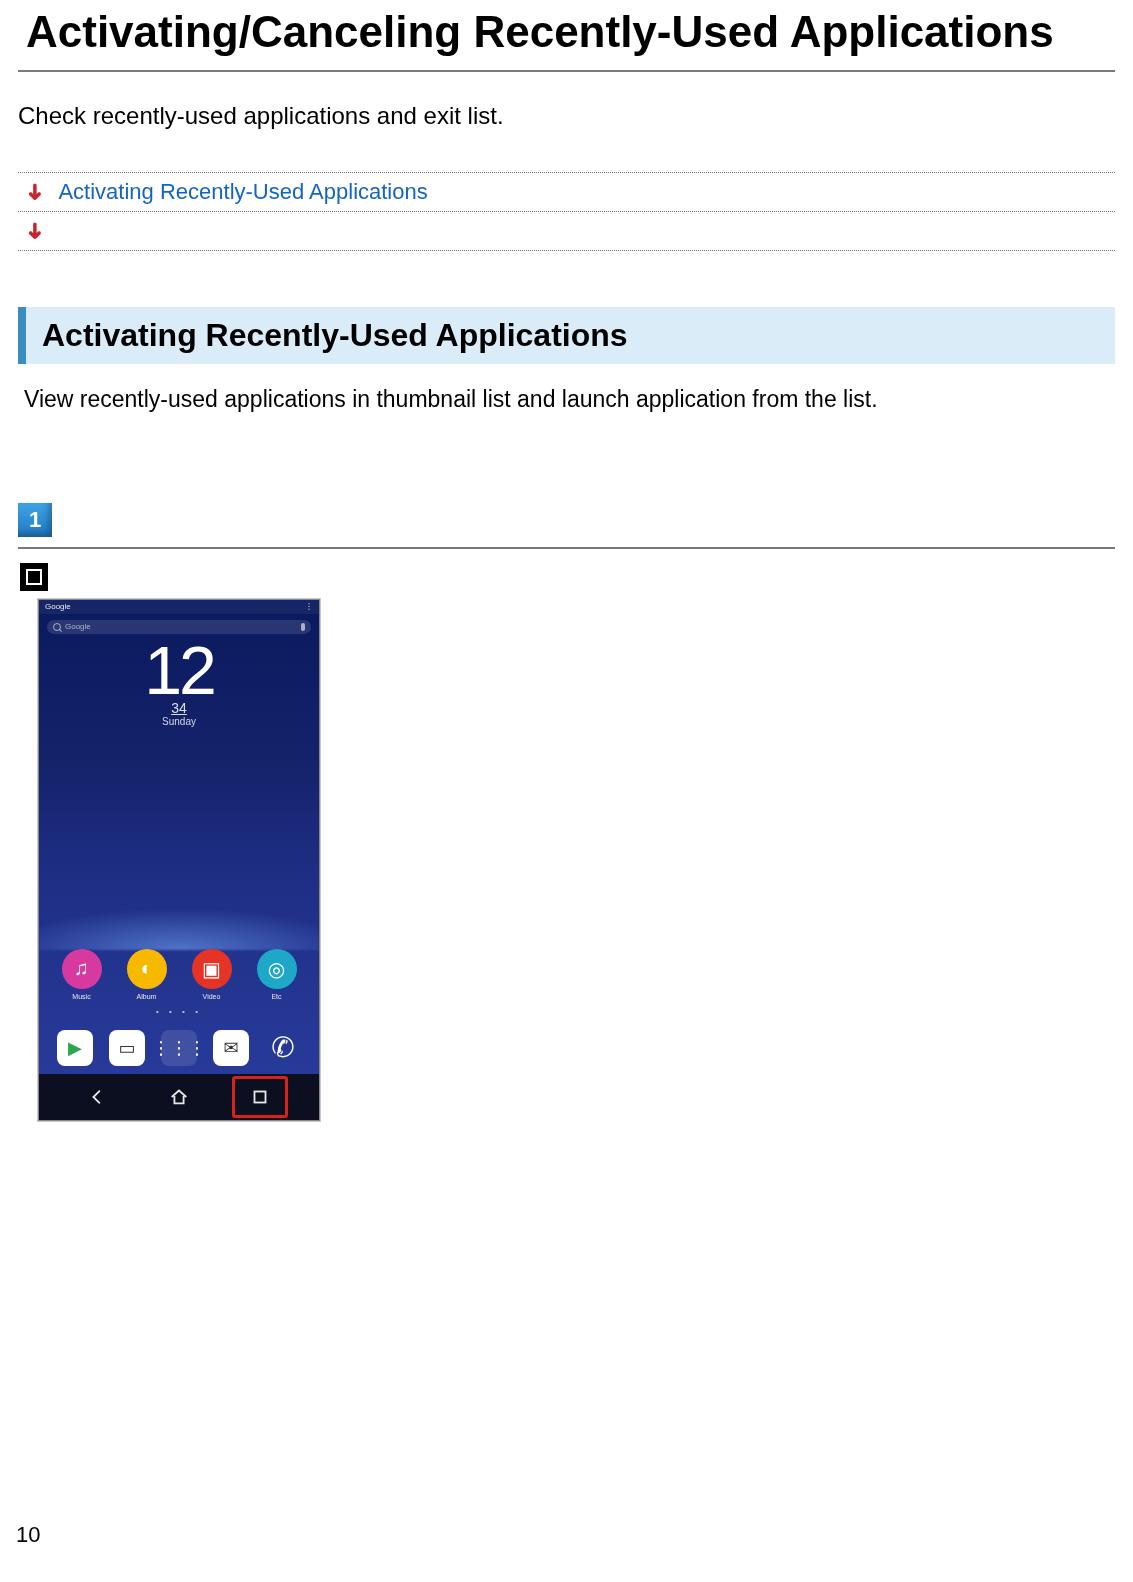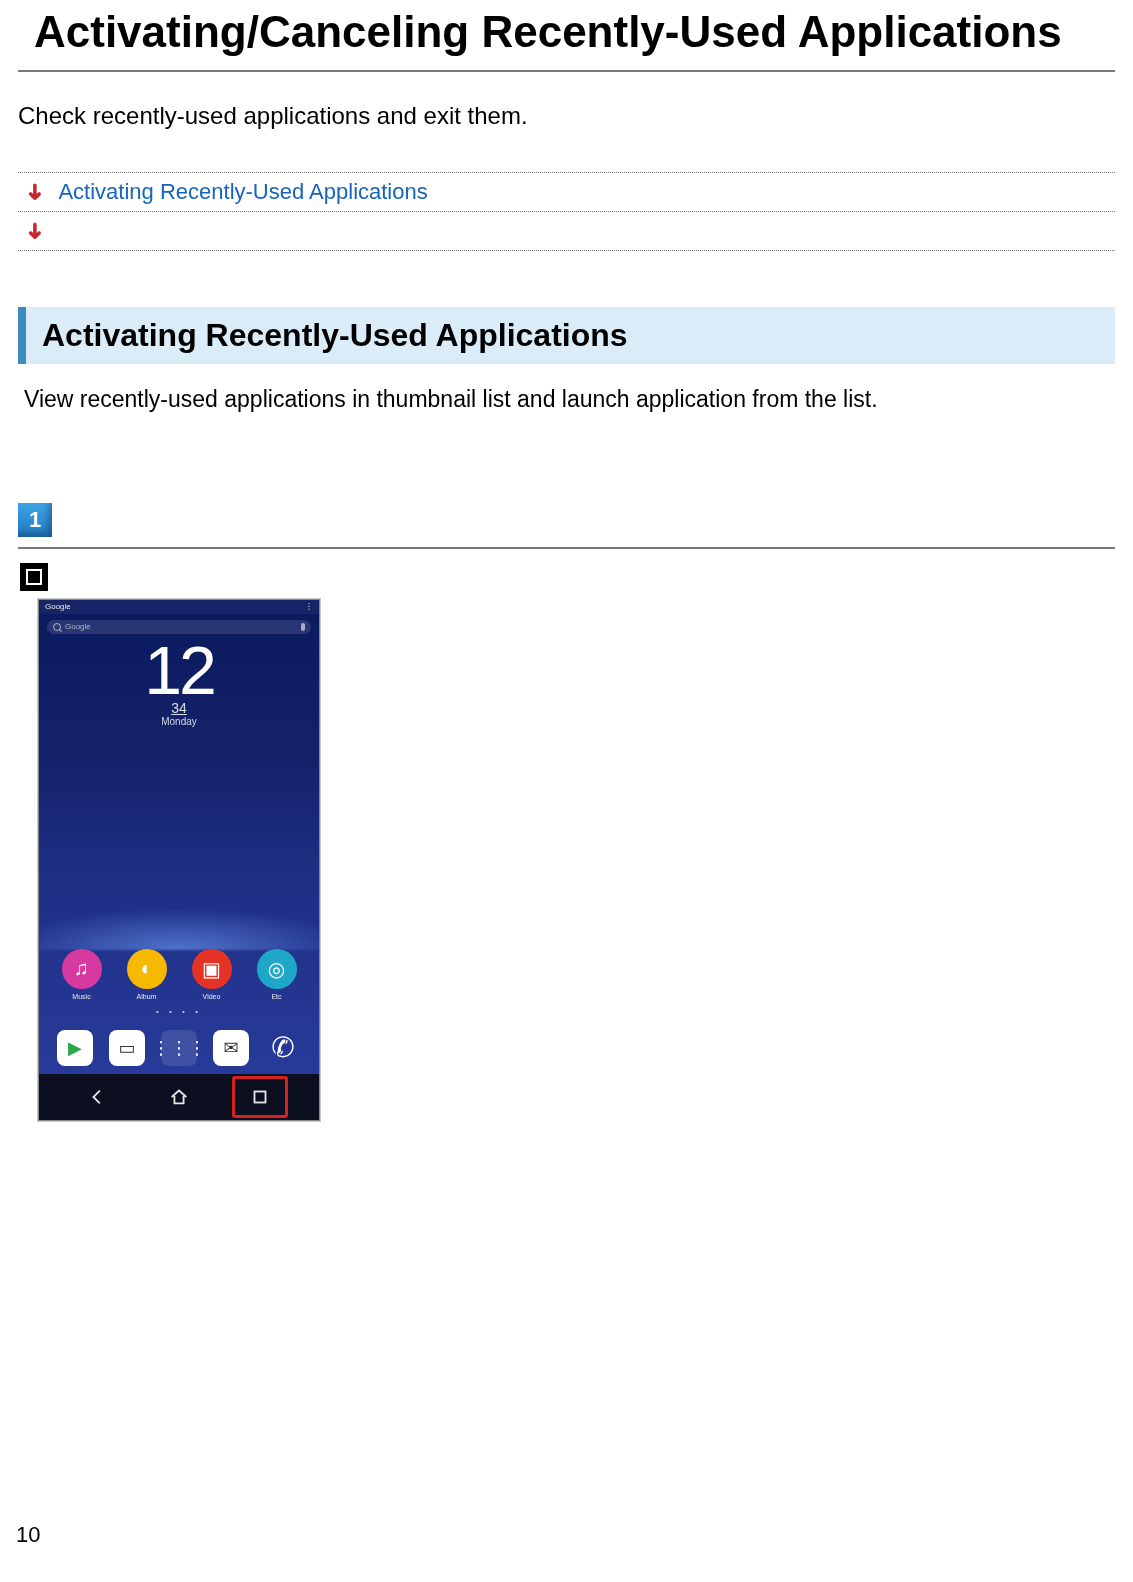--- a/index.html
+++ b/index.html
@@ -15,21 +15,21 @@
     box-sizing: border-box;
     padding: 0 18px 0 18px;
     position: relative;
   }
 
   
   h1.page-title {
     font-size: 44px;
     font-weight: 700;
     line-height: 1.18;
-    margin: 0 0 12px 16px;
+    margin: 0 0 12px 8px;
     padding-top: 6px;
   }
   .title-rule {
     border: none;
     border-top: 2px solid #7a7a7a;
     margin: 0 0 30px 0;
   }
 
   
   .intro {
@@ -201,21 +201,21 @@
   }
 </style>
 </head>
 <body>
 
 <div class="page">
 
   <h1 class="page-title">Activating/Canceling Recently-Used Applications</h1>
   <hr class="title-rule">
 
-  <p class="intro">Check recently-used applications and exit them.</p>
+  <p class="intro">Check recently-used applications and exit list.</p>
 
   <div class="toc">
     <div class="toc-row">
       <span class="down-arrow">➜</span>
       <a class="toc-link" href="#">Activating Recently-Used Applications</a>
     </div>
     <div class="toc-row">
       <span class="down-arrow">➜</span>
     </div>
   </div>
@@ -245,21 +245,21 @@
       <span>⋮</span>
     </div>
     <div class="search-pill">
       <span class="mag"></span>
       <span>Google</span>
       <span class="mic"></span>
     </div>
     <div class="clock-area">
       <div class="clock-time">12</div>
       <div class="clock-day">34</div>
-      <div class="clock-date">Monday</div>
+      <div class="clock-date">Sunday</div>
     </div>
     <div class="tide"></div>
 
     <div class="dock-icons">
       <div class="app-tile">
         <div class="app-icon ic-music">♫</div>
         <div class="app-label">Music</div>
       </div>
       <div class="app-tile">
         <div class="app-icon ic-album">◐</div>

